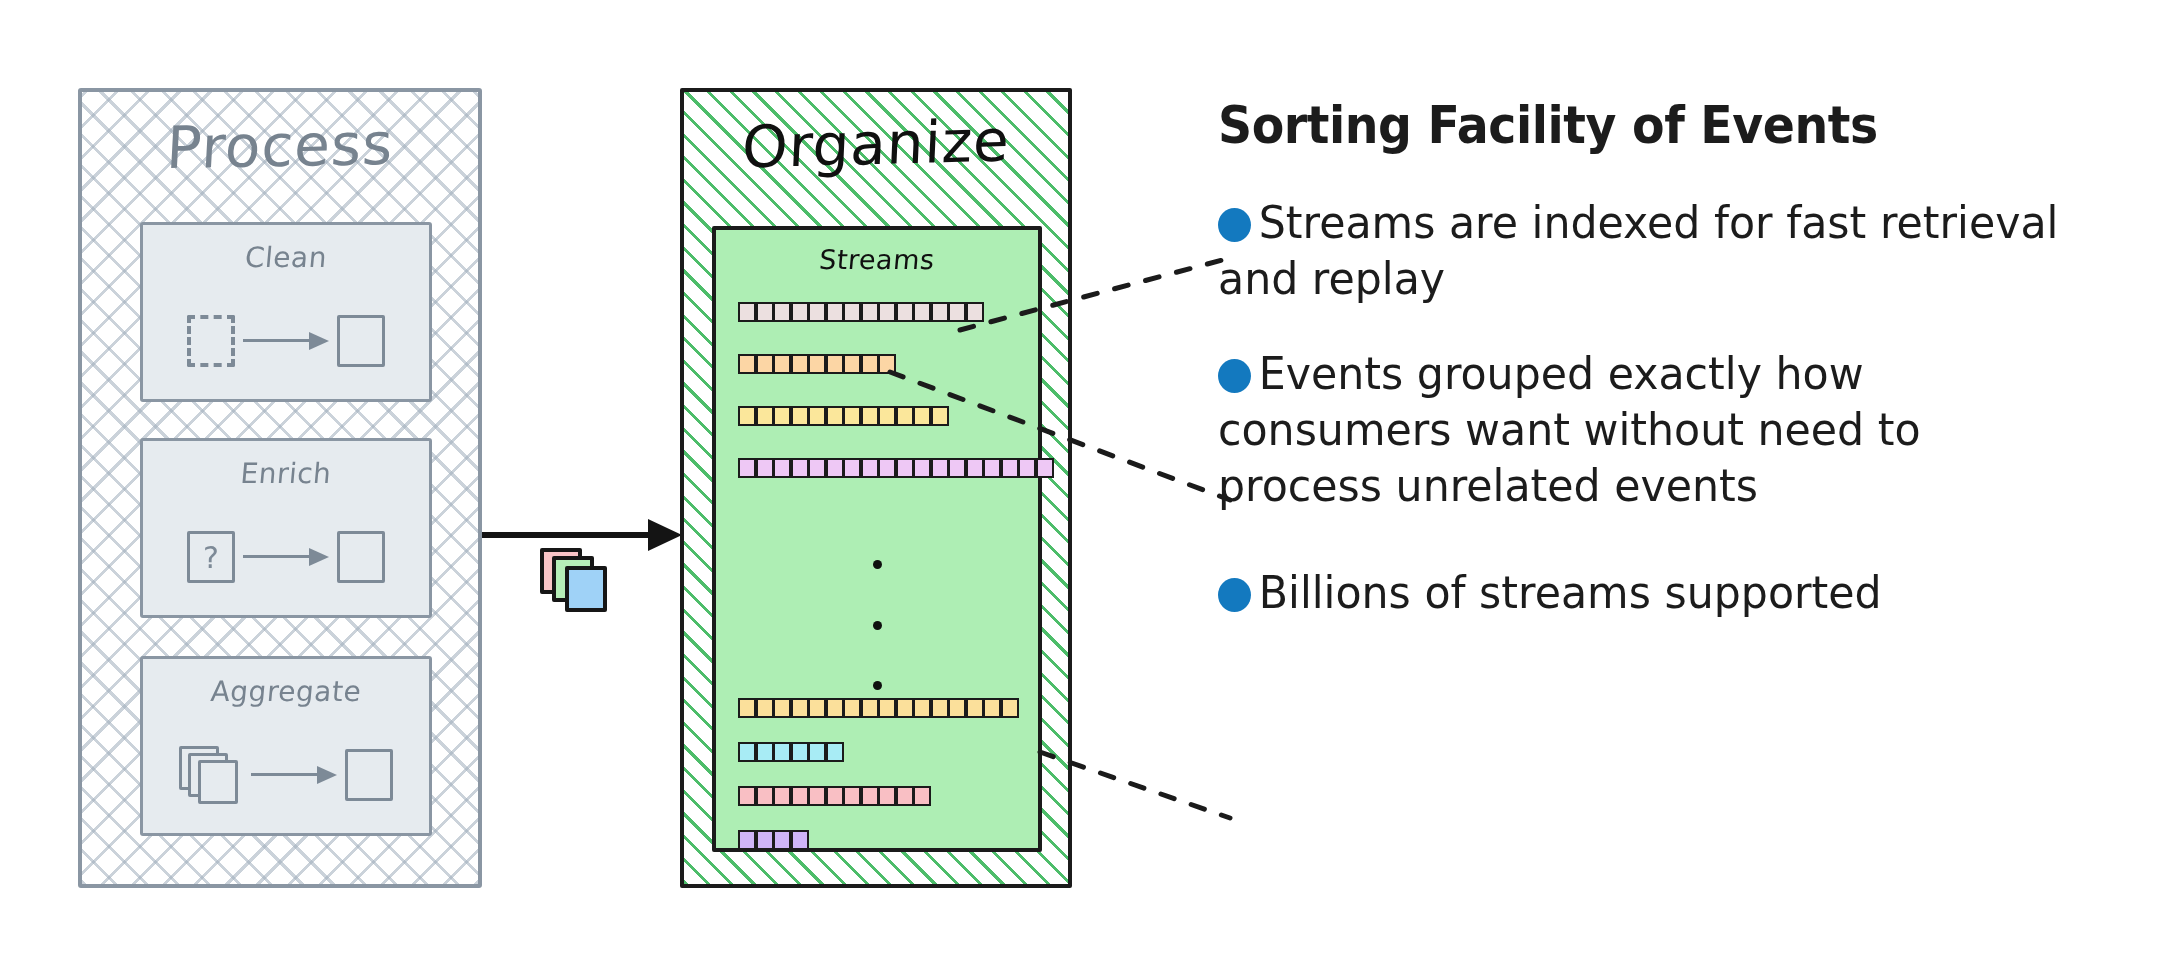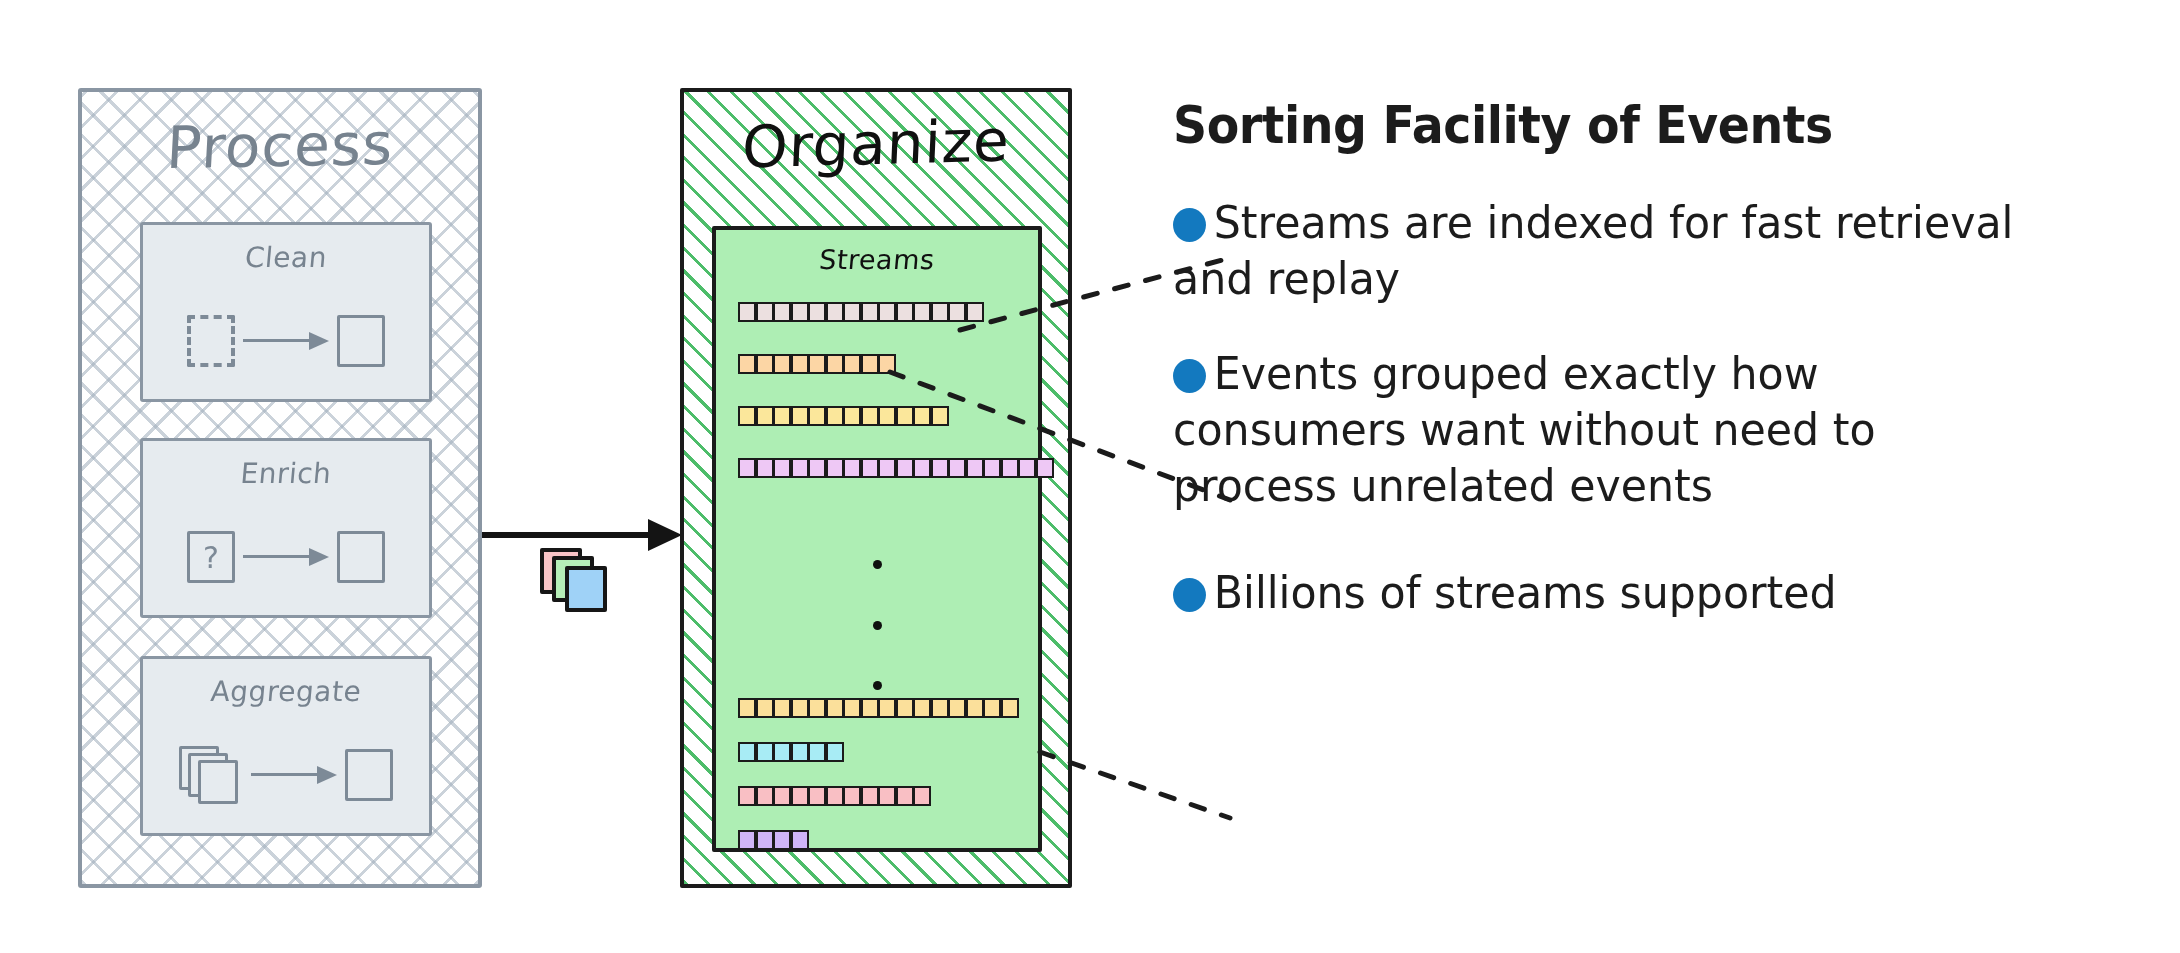--- a/index.html
+++ b/index.html
@@ -250,21 +250,21 @@
   #connectors {
     position: absolute;
     left: 0; top: 0;
     width: 2180px; height: 953px;
     pointer-events: none;
   }
 
   
   #info-column {
     position: absolute;
-    left: 1173px;
+    left: 1218px;
     top: 96px;
     width: 880px;
   }
   #info-title {
     font-family: "DejaVu Sans", sans-serif;
     font-size: 51px;
     font-weight: bold;
     color: #1c1c1c;
     letter-spacing: -0.5px;
     transform: scaleX(0.93);

